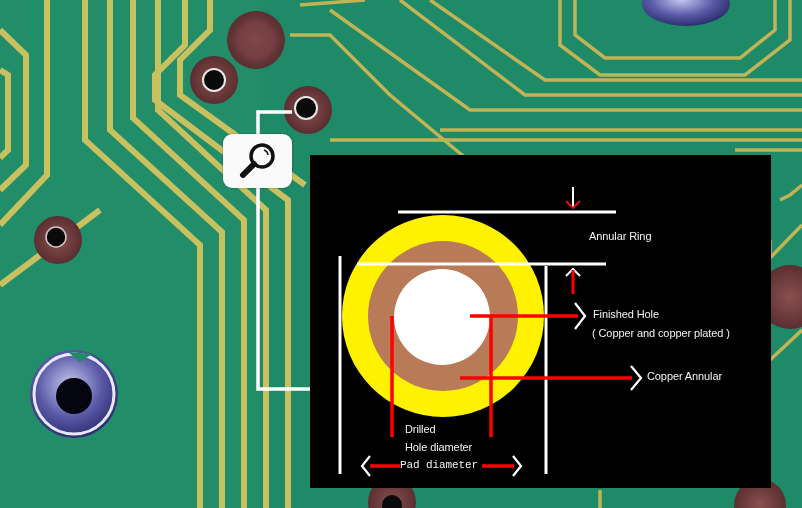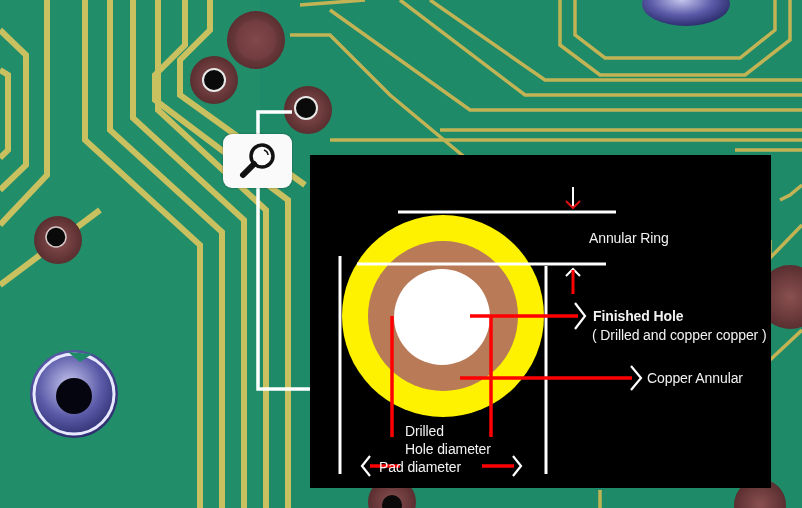--- a/index.html
+++ b/index.html
@@ -3,21 +3,21 @@
 <meta charset="utf-8">
 <style>
   html, body { margin: 0; padding: 0; }
   body {
     width: 802px; height: 508px; overflow: hidden; position: relative;
     font-family: "Liberation Sans", "DejaVu Sans", sans-serif;
     background: #1e8a68;
   }
   #stage { position: absolute; left: 0; top: 0; width: 802px; height: 508px; }
   .label {
-    position: absolute; color: #f2f2f2; font-size: 14px; white-space: nowrap;
+    position: absolute; color: #f2f2f2; font-size: 11px; white-space: nowrap;
     line-height: 1; letter-spacing: -0.1px;
   }
   .mag-box {
     position: absolute; left: 223px; top: 134px; width: 69px; height: 54px;
     background: #fafafa; border-radius: 9px; box-shadow: 0 0 2px rgba(0,0,0,0.4);
     display: flex; align-items: center; justify-content: center;
   }
 </style>
 </head>
 <body>
@@ -127,26 +127,26 @@
 
   <g stroke="#ffffff" stroke-width="2.2" fill="none">
     <polyline points="575,303 585,316 575,329"></polyline>
     <polyline points="631,366 641,378 631,390"></polyline>
     <polyline points="370,456 362,466 370,476"></polyline>
     <polyline points="513,456 521,466 513,476"></polyline>
   </g>
 </svg>
 
 <div class="label" style="left:589px; top:231px;">Annular Ring</div>
-<div class="label" style="left:593px; top:309px;font-weight:bold;">Finished Hole</div>
-<div class="label" style="left:592px; top:328px;">( Drilled and copper copper )</div>
+<div class="label" style="left:593px; top:309px;">Finished Hole</div>
+<div class="label" style="left:592px; top:328px;">( Copper and copper plated )</div>
 <div class="label" style="left:647px; top:371px;">Copper Annular</div>
 <div class="label" style="left:405px; top:424px;">Drilled</div>
 <div class="label" style="left:405px; top:442px;">Hole diameter</div>
-<div class="label" style="left:379px; top:460px;">Pad diameter</div>
+<div class="label" style="left:400px; top:460px;font-family:Liberation Mono, monospace;">Pad diameter</div>
 
 <div class="mag-box">
   <svg width="48" height="44" viewBox="0 0 48 44">
     <circle cx="28" cy="17" r="11" fill="none" stroke="#111" stroke-width="3.5"></circle>
     <path d="M 30 11 A 6 6 0 0 1 34 16" fill="none" stroke="#111" stroke-width="1.6"></path>
     <line x1="20" y1="25" x2="9" y2="36" stroke="#111" stroke-width="6" stroke-linecap="round"></line>
   </svg>
 </div>
 
 </body></html>

